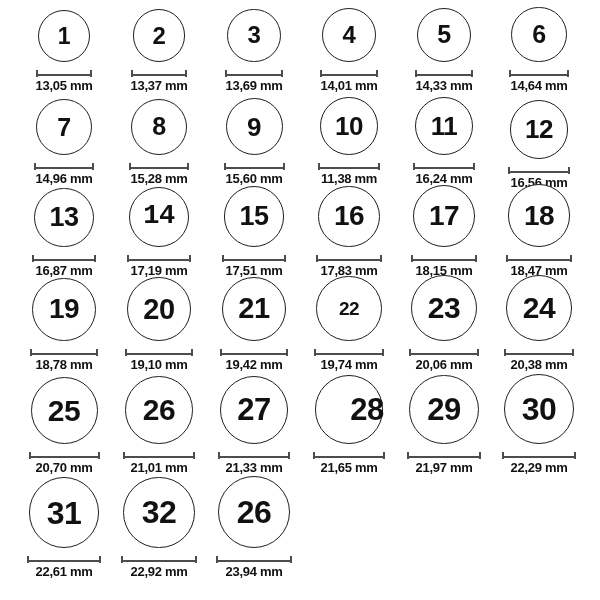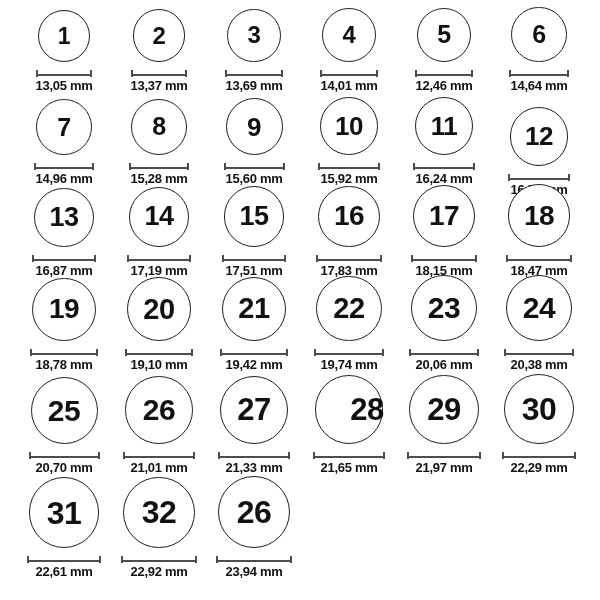--- a/index.html
+++ b/index.html
@@ -101,21 +101,21 @@
     </div>
     <div class="mmlabel">14,01 mm</div>
   </div>
     <div class="cell" style="top: 7.5px; left: 396px; width: 96px;">
     <div class="circle" style="width: 54.5px; height: 54.5px;">
       <span class="num" style="font-size: 25px;">5</span>
     </div>
     <div class="measure" style="width: 54.5px;">
       <div class="bar"></div>
     </div>
-    <div class="mmlabel">12,46 mm</div>
+    <div class="mmlabel">14,33 mm</div>
   </div>
     <div class="cell" style="top: 6.875px; left: 491px; width: 96px;">
     <div class="circle" style="width: 55.125px; height: 55.125px;">
       <span class="num" style="font-size: 25px;">6</span>
     </div>
     <div class="measure" style="width: 55.125px;">
       <div class="bar"></div>
     </div>
     <div class="mmlabel">14,64 mm</div>
   </div>
@@ -146,51 +146,51 @@
     </div>
     <div class="mmlabel">15,60 mm</div>
   </div>
     <div class="cell" style="top: 97.375px; left: 301px; width: 96px;">
     <div class="circle" style="width: 57.625px; height: 57.625px;">
       <span class="num" style="font-size: 26px;">10</span>
     </div>
     <div class="measure" style="width: 57.625px;">
       <div class="bar"></div>
     </div>
-    <div class="mmlabel">15,92 mm</div>
+    <div class="mmlabel">11,38 mm</div>
   </div>
     <div class="cell" style="top: 96.75px; left: 396px; width: 96px;">
     <div class="circle" style="width: 58.25px; height: 58.25px;">
       <span class="num" style="font-size: 26px;">11</span>
     </div>
     <div class="measure" style="width: 58.25px;">
       <div class="bar"></div>
     </div>
     <div class="mmlabel">16,24 mm</div>
   </div>
-    <div class="cell" style="top: 107px; left: 491px; width: 96px;">
+    <div class="cell" style="top: 100px; left: 491px; width: 96px;">
     <div class="circle" style="width: 58.875px; height: 58.875px;">
       <span class="num" style="font-size: 26px;">12</span>
     </div>
     <div class="measure" style="width: 58.875px;">
       <div class="bar"></div>
     </div>
     <div class="mmlabel">16,56 mm</div>
   </div>
     <div class="cell" style="top: 187.5px; left: 16px; width: 96px;">
     <div class="circle" style="width: 59.5px; height: 59.5px;">
       <span class="num" style="font-size: 27px;">13</span>
     </div>
     <div class="measure" style="width: 59.5px;">
       <div class="bar"></div>
     </div>
     <div class="mmlabel">16,87 mm</div>
   </div>
     <div class="cell" style="top: 186.875px; left: 111px; width: 96px;">
-    <div class="circle" style="width: 60.125px; height: 60.125px;">
+    <div class="circle" style="width: 60.125px; height: 60.125px; font-family: Liberation Mono, monospace;">
       <span class="num" style="font-size: 27px;">14</span>
     </div>
     <div class="measure" style="width: 60.125px;">
       <div class="bar"></div>
     </div>
     <div class="mmlabel">17,19 mm</div>
   </div>
     <div class="cell" style="top: 186.25px; left: 206px; width: 96px;">
     <div class="circle" style="width: 60.75px; height: 60.75px;">
       <span class="num" style="font-size: 27px;">15</span>
@@ -249,21 +249,21 @@
     <div class="circle" style="width: 64.5px; height: 64.5px;">
       <span class="num" style="font-size: 29px;">21</span>
     </div>
     <div class="measure" style="width: 64.5px;">
       <div class="bar"></div>
     </div>
     <div class="mmlabel">19,42 mm</div>
   </div>
     <div class="cell" style="top: 275.875px; left: 301px; width: 96px;">
     <div class="circle" style="width: 65.125px; height: 65.125px;">
-      <span class="num" style="font-size: 29px;">22</span>
+      <span class="num" style="font-size: 19px;">22</span>
     </div>
     <div class="measure" style="width: 65.125px;">
       <div class="bar"></div>
     </div>
     <div class="mmlabel">19,74 mm</div>
   </div>
     <div class="cell" style="top: 275.25px; left: 396px; width: 96px;">
     <div class="circle" style="width: 65.75px; height: 65.75px;">
       <span class="num" style="font-size: 30px;">23</span>
     </div>

